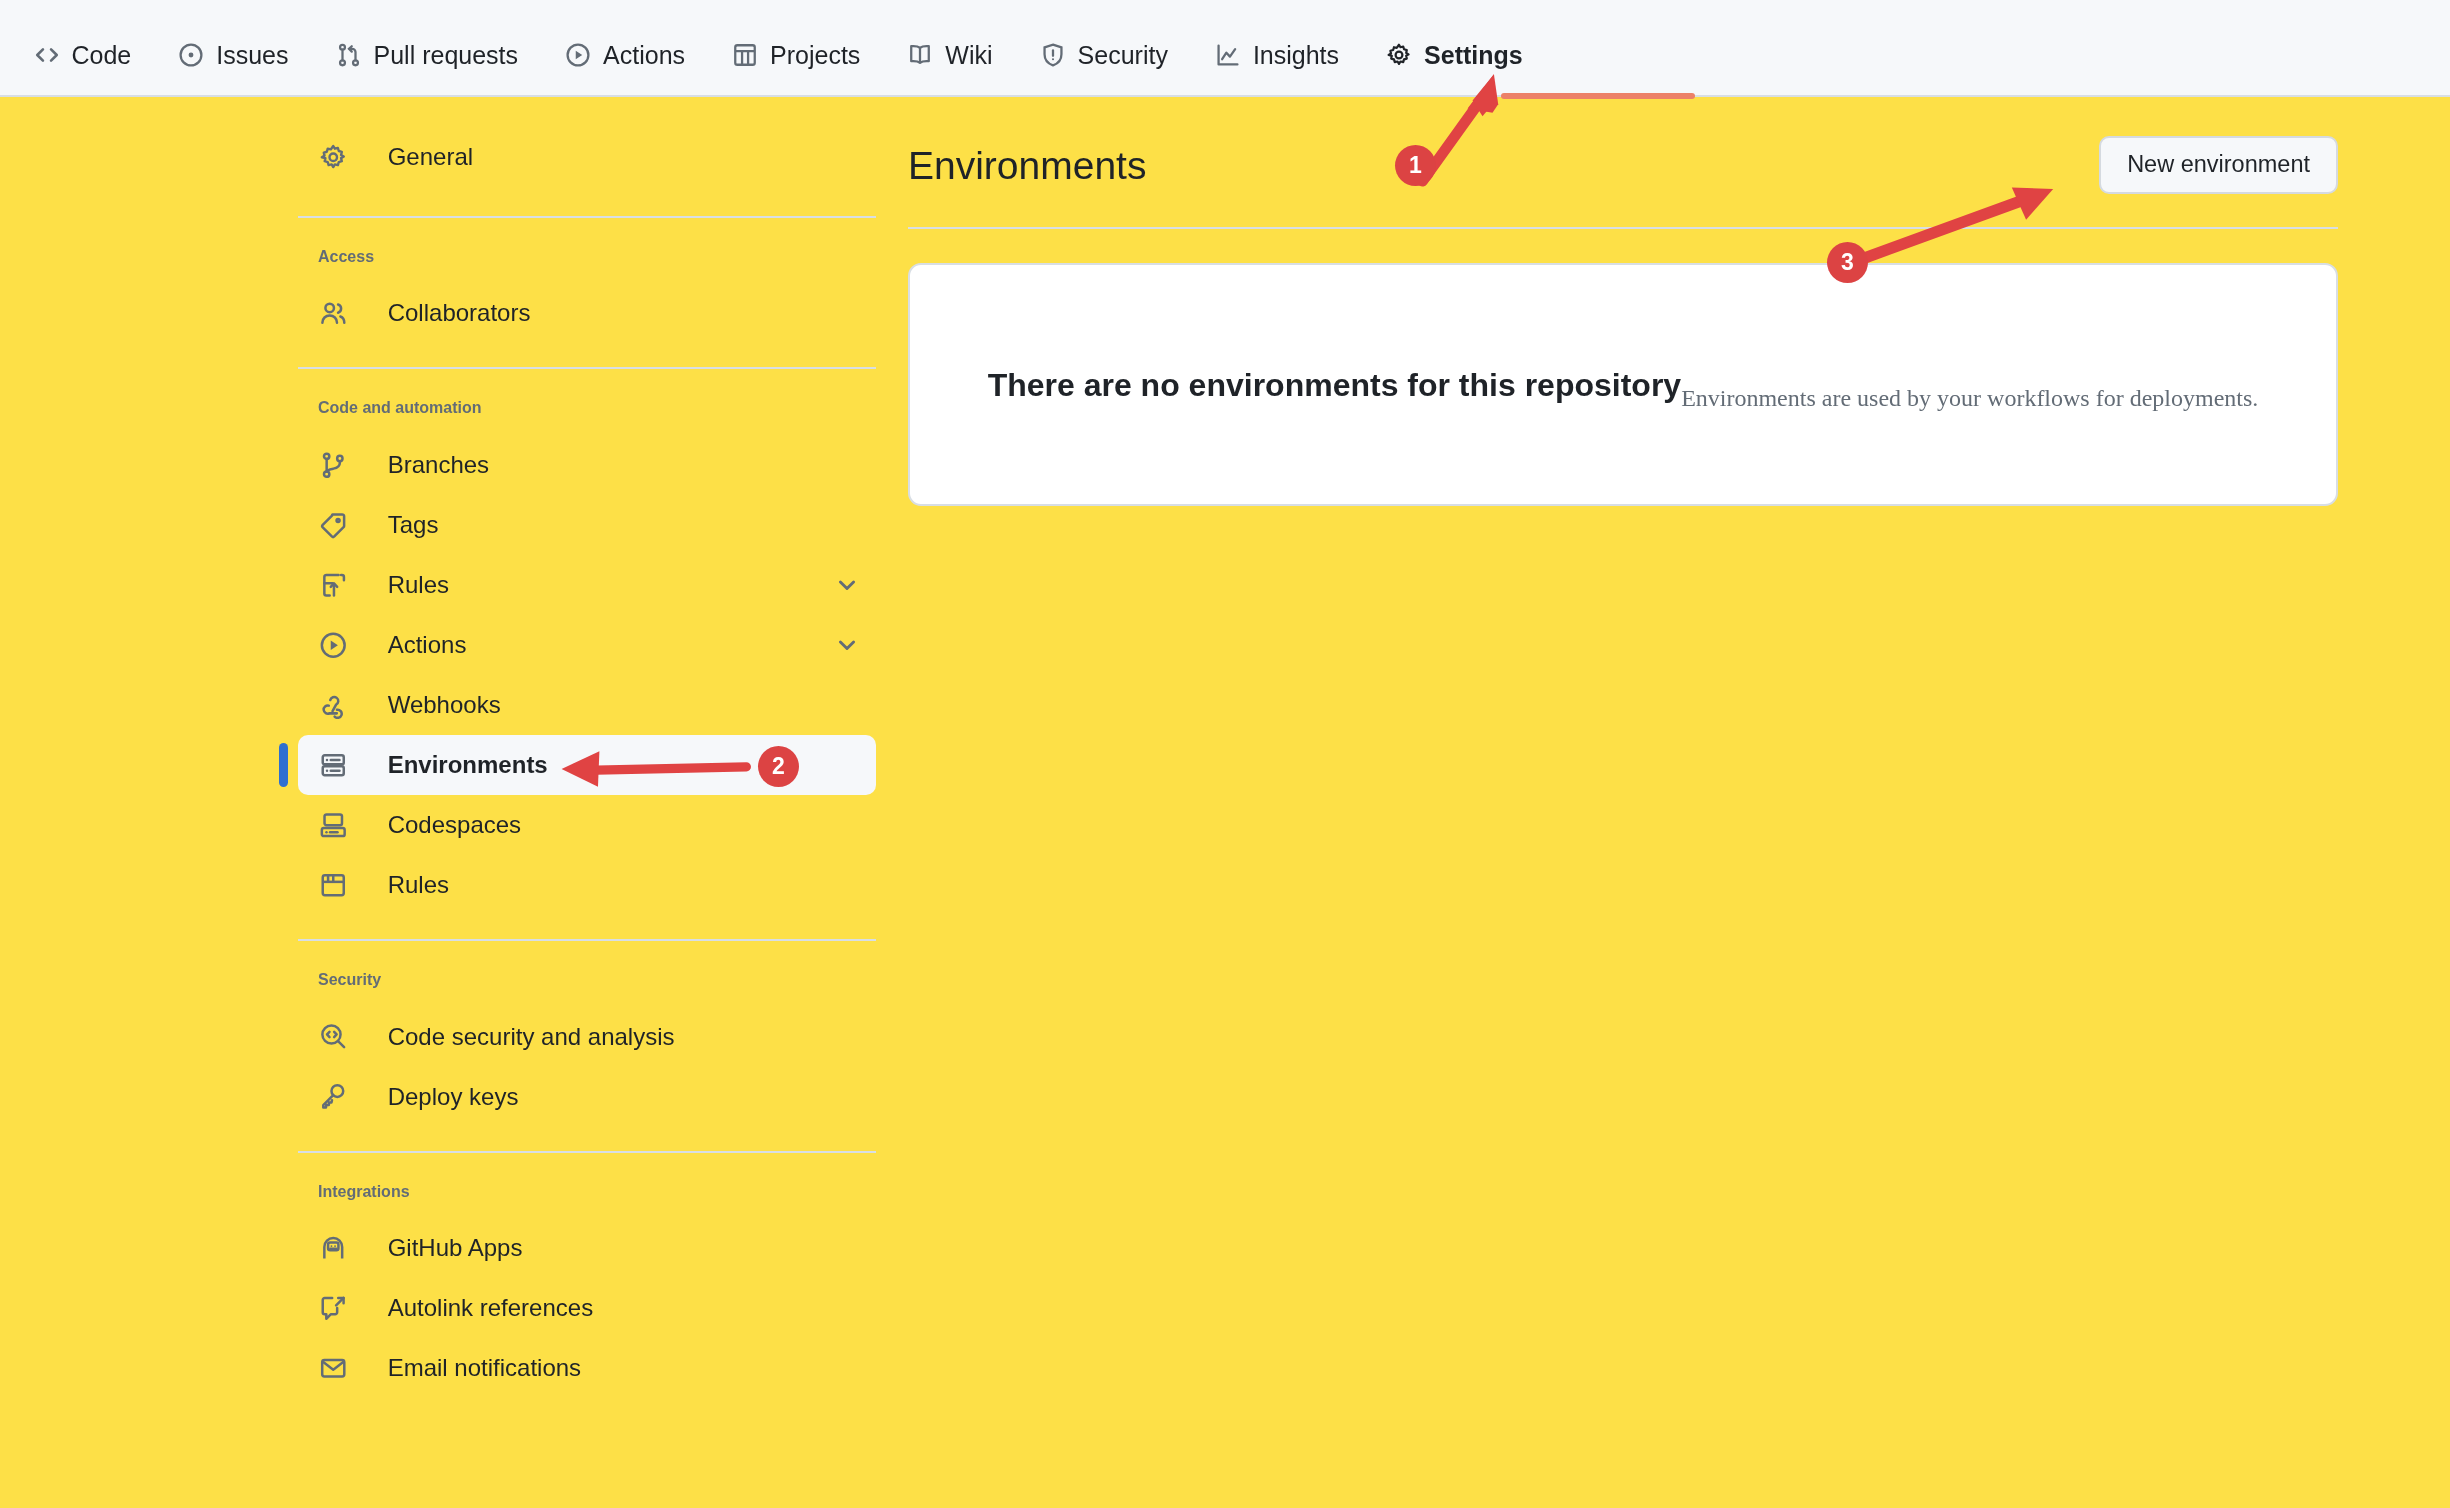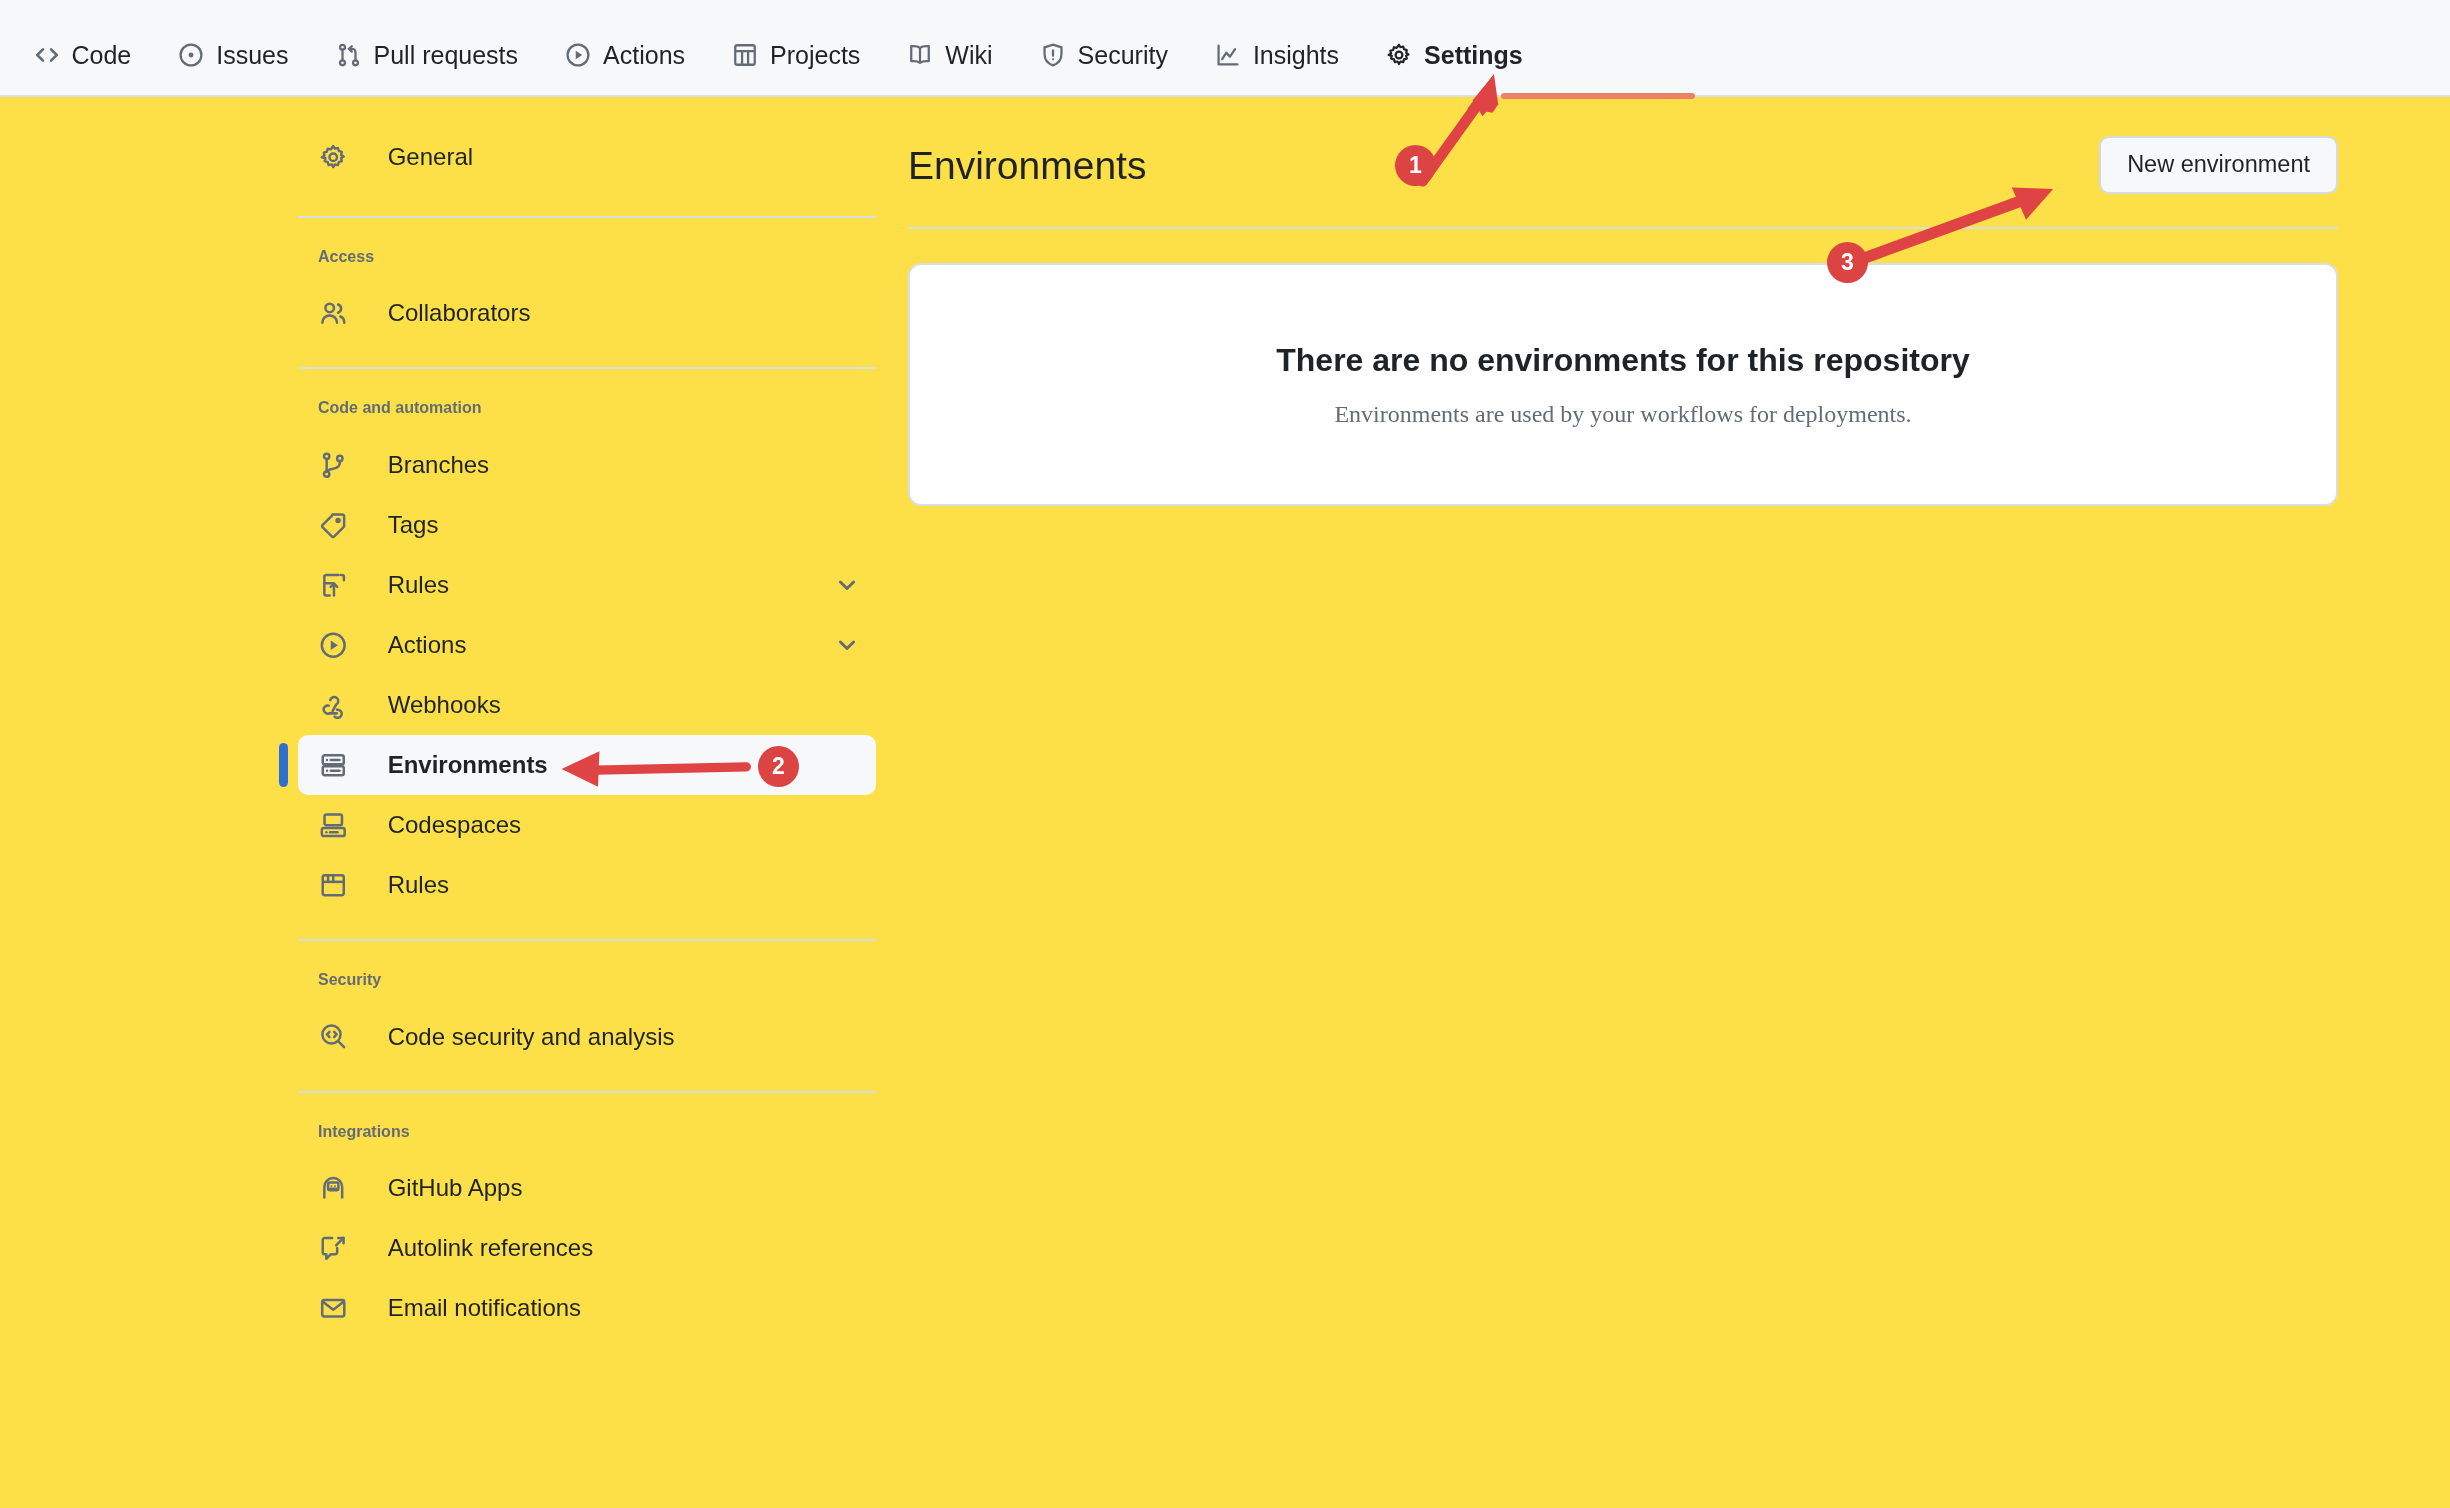--- a/index.html
+++ b/index.html
@@ -71,21 +71,21 @@
   .main-title { font-size: 39px; color: #1f2328; font-weight: 400; line-height: 1; }
   .btn-new {
     border: 2.1px solid #d5dae0; background: #f6f8fa; color: #1f2328;
     border-radius: 10px; font-size: 23.5px; font-family: "Liberation Sans", sans-serif;
     padding: 15.7px 26px; line-height: 1; cursor: pointer; white-space: nowrap;
   }
   .head-rule { height: 2.1px; background: #d8dee4; margin-top: 24px; }
   .empty-box {
     margin-top: 34px; border: 2.1px solid #d8dee4; border-radius: 13px;
     background: #fff; height: 243px;
-    display: flex; flex-direction: column; align-items: center; justify-content: center;
+    display: flex; flex-direction: row; align-items: center; justify-content: center;
   }
   .empty-title { font-size: 32px; font-weight: 700; color: #1f2328; line-height: 1; }
   .empty-sub { font-size: 24px; color: #636c76; margin-top: 26px; line-height: 1; font-family: Liberation Serif, serif; }
 
   
   .anno-layer { position: absolute; left: 0; top: 0; width: 2450px; height: 1508px; pointer-events: none; z-index: 60; }
   .badge {
     position: absolute; width: 41px; height: 41px; border-radius: 50%;
     background: #dc4343; color: #ffffff; font-size: 23px; font-weight: 700;
     display: flex; align-items: center; justify-content: center;
@@ -317,20 +317,29 @@
           <span class="s-ico">
             <svg viewBox="0 0 16 16" fill="none" stroke="currentColor" stroke-width="1.4" stroke-linecap="round" stroke-linejoin="round">
               <circle cx="7" cy="7" r="5.1"></circle>
               <path d="M10.7 10.7 14.1 14.1"></path>
               <path d="M5.9 5.5 4.5 7l1.4 1.5"></path>
               <path d="M8.5 5.5 9.9 7 8.5 8.5"></path>
             </svg>
           </span>
           <span class="s-label">Code security and analysis</span>
         </div>
+        <div class="side-link">
+          <span class="s-ico">
+            <svg viewBox="0 0 16 16" fill="none" stroke="currentColor" stroke-width="1.4" stroke-linecap="round" stroke-linejoin="round">
+              <circle cx="10.3" cy="5.1" r="3.3"></circle>
+              <path d="M8 7.4 2.4 13v1.3h1.5l.2-1.4h1.4l.2-1.4h1.3l.3-1.3"></path>
+            </svg>
+          </span>
+          <span class="s-label">Deploy keys</span>
+        </div>
         <div class="side-divider" style="margin-top:24px;"></div>
         <div class="side-group-title" style="margin-top:31px;margin-bottom:18.6px;">Integrations</div>
         <div class="side-link">
           <span class="s-ico">
             <svg viewBox="0 0 16 16" fill="none" stroke="currentColor" stroke-width="1.4" stroke-linejoin="round">
               <path d="M3 13.8V7.3a5 5 0 0 1 10 0v6.5"></path>
               <rect x="5.1" y="4.8" width="5.8" height="4.3" rx="1.1"></rect>
               <circle cx="7" cy="6.8" r=".55" fill="currentColor" stroke="none"></circle>
               <circle cx="9" cy="6.8" r=".55" fill="currentColor" stroke="none"></circle>
               <path d="M6.4 8.3h3.2" stroke-linecap="round"></path>

